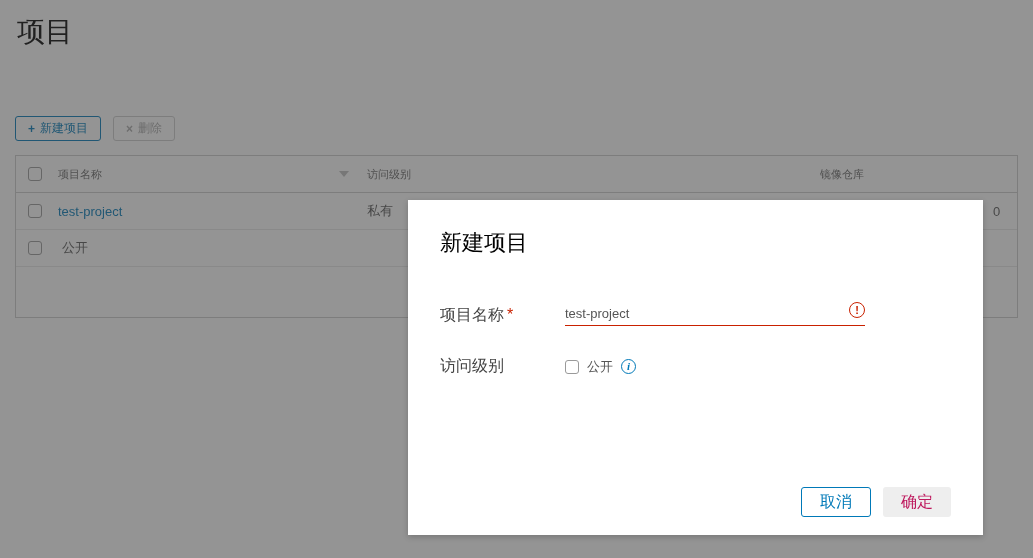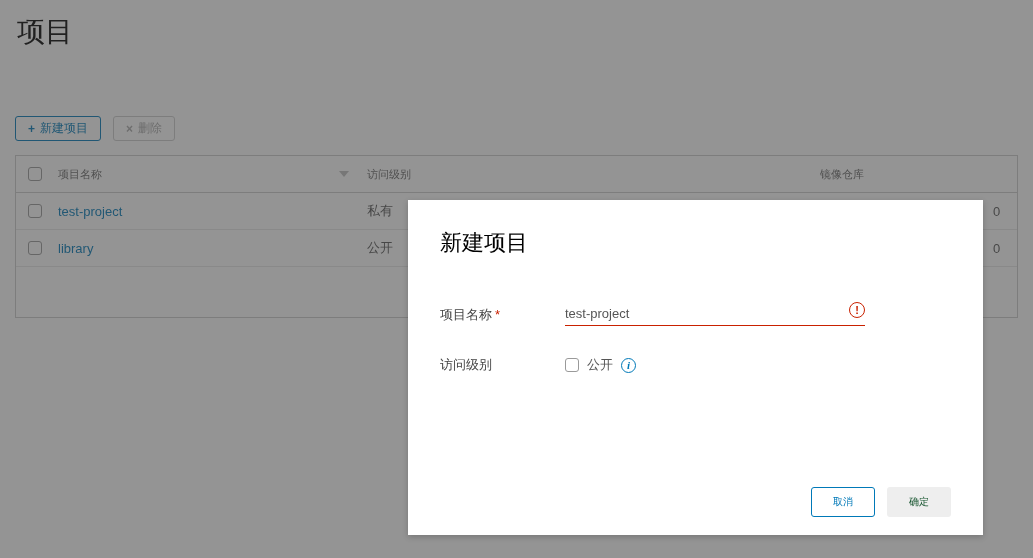--- a/index.html
+++ b/index.html
@@ -126,21 +126,21 @@
       margin-bottom: 46px;
     }
 
     .form-row {
       display: flex;
       align-items: center;
       margin-bottom: 30px;
     }
     .form-label {
       width: 125px;
-      font-size: 13px;
+      font-size: 16px;
       color: #444;
     }
     .req { color: #c92100; margin-left: 3px; }
 
     .text-wrap {
       position: relative;
       width: 300px;
       border-bottom: 1px solid #c92100;
       padding-bottom: 2px;
     }
@@ -189,28 +189,28 @@
     .modal-footer {
       margin-top: auto;
       display: flex;
       justify-content: flex-end;
       gap: 12px;
     }
     .mbtn {
       min-width: 64px;
       height: 30px;
       border-radius: 3px;
-      font-size: 10px;
+      font-size: 16px;
       display: inline-flex;
       align-items: center;
       justify-content: center;
       padding: 0 18px;
     }
     .mbtn-outline { border:1px solid #0079b8; color:#0079b8; background:#fff; cursor:pointer; }
-    .mbtn-disabled { border: none; background:#eee; color:#14532d; cursor:default; }
+    .mbtn-disabled { border: none; background:#eee; color:#be185d; cursor:default; }
   </style>
 </head>
 <body>
 
 <div class="page">
   <div class="page-title">项目</div>
 
   <div class="toolbar">
     <div class="btn btn-outline-primary">
       <span class="plus">+</span>
@@ -243,23 +243,20 @@
           <span class="link">test-project</span>
         </div>
       <div class="cell-access">私有</div>
       <div class="cell-role"></div>
       <div class="cell-repo">0</div>
     </div>
 
     <div class="row">
       <div class="cell-check">
           <div class="check"></div>
-        </div>
-      <div class="cell-name">
-          <span class="link">library</span>
         </div>
       <div class="cell-access">公开</div>
       <div class="cell-role"></div>
       <div class="cell-repo">0</div>
     </div>
 
     <div class="row footer"></div>
   </div>
 </div>
 

